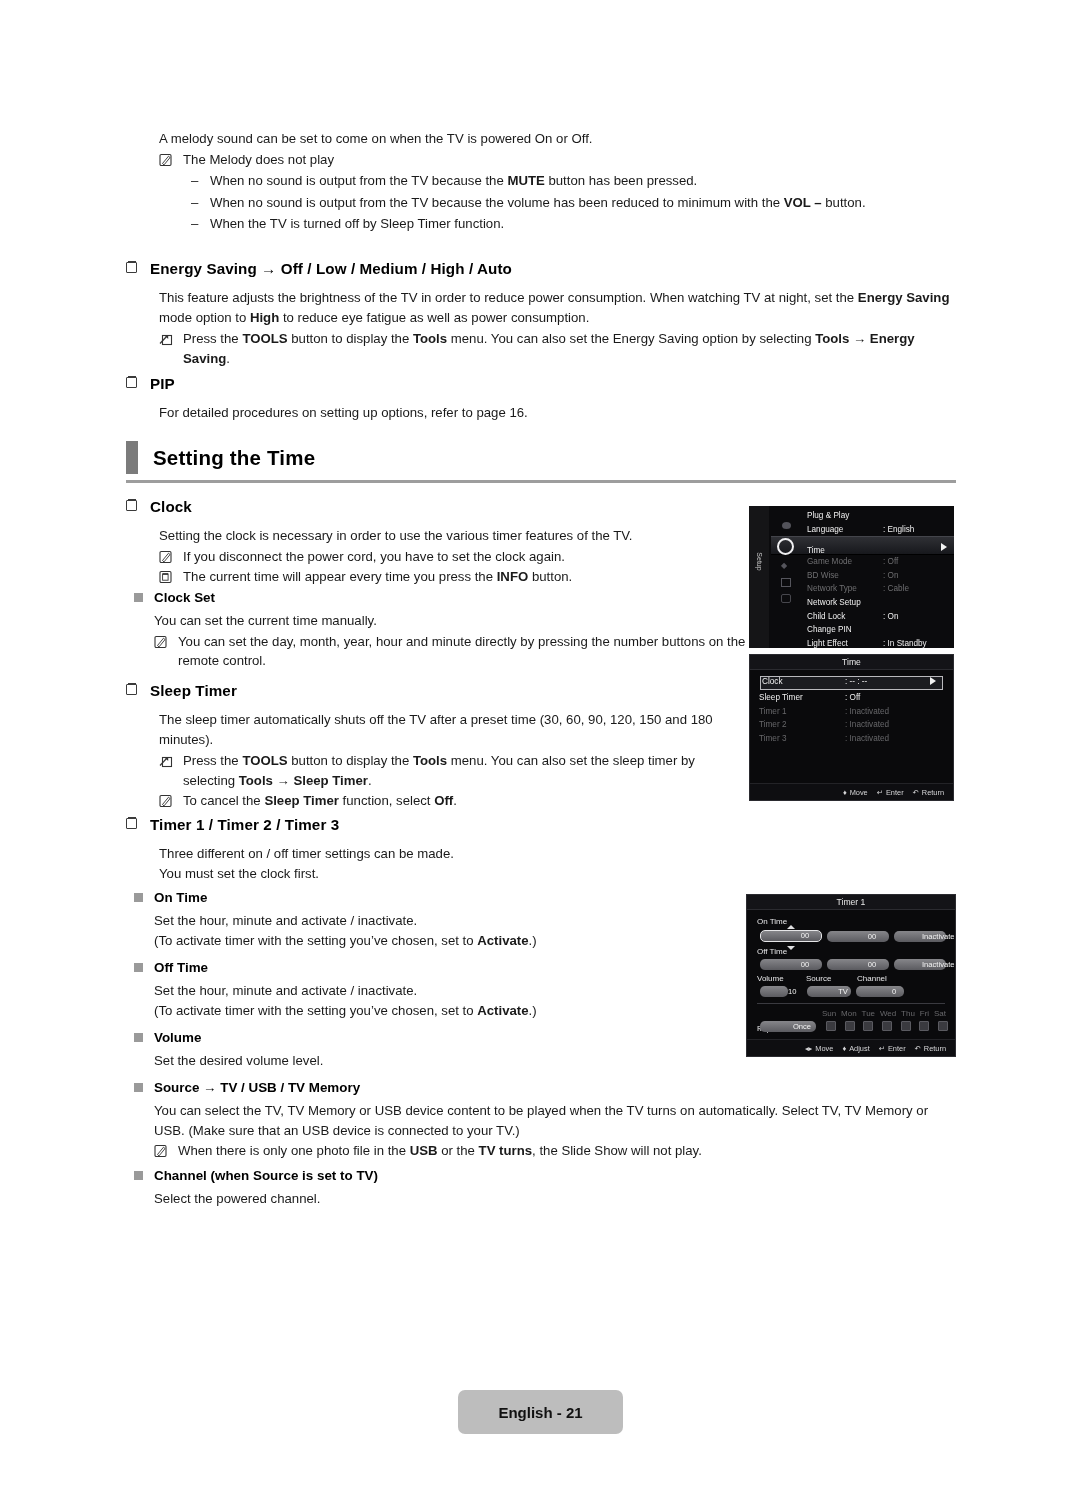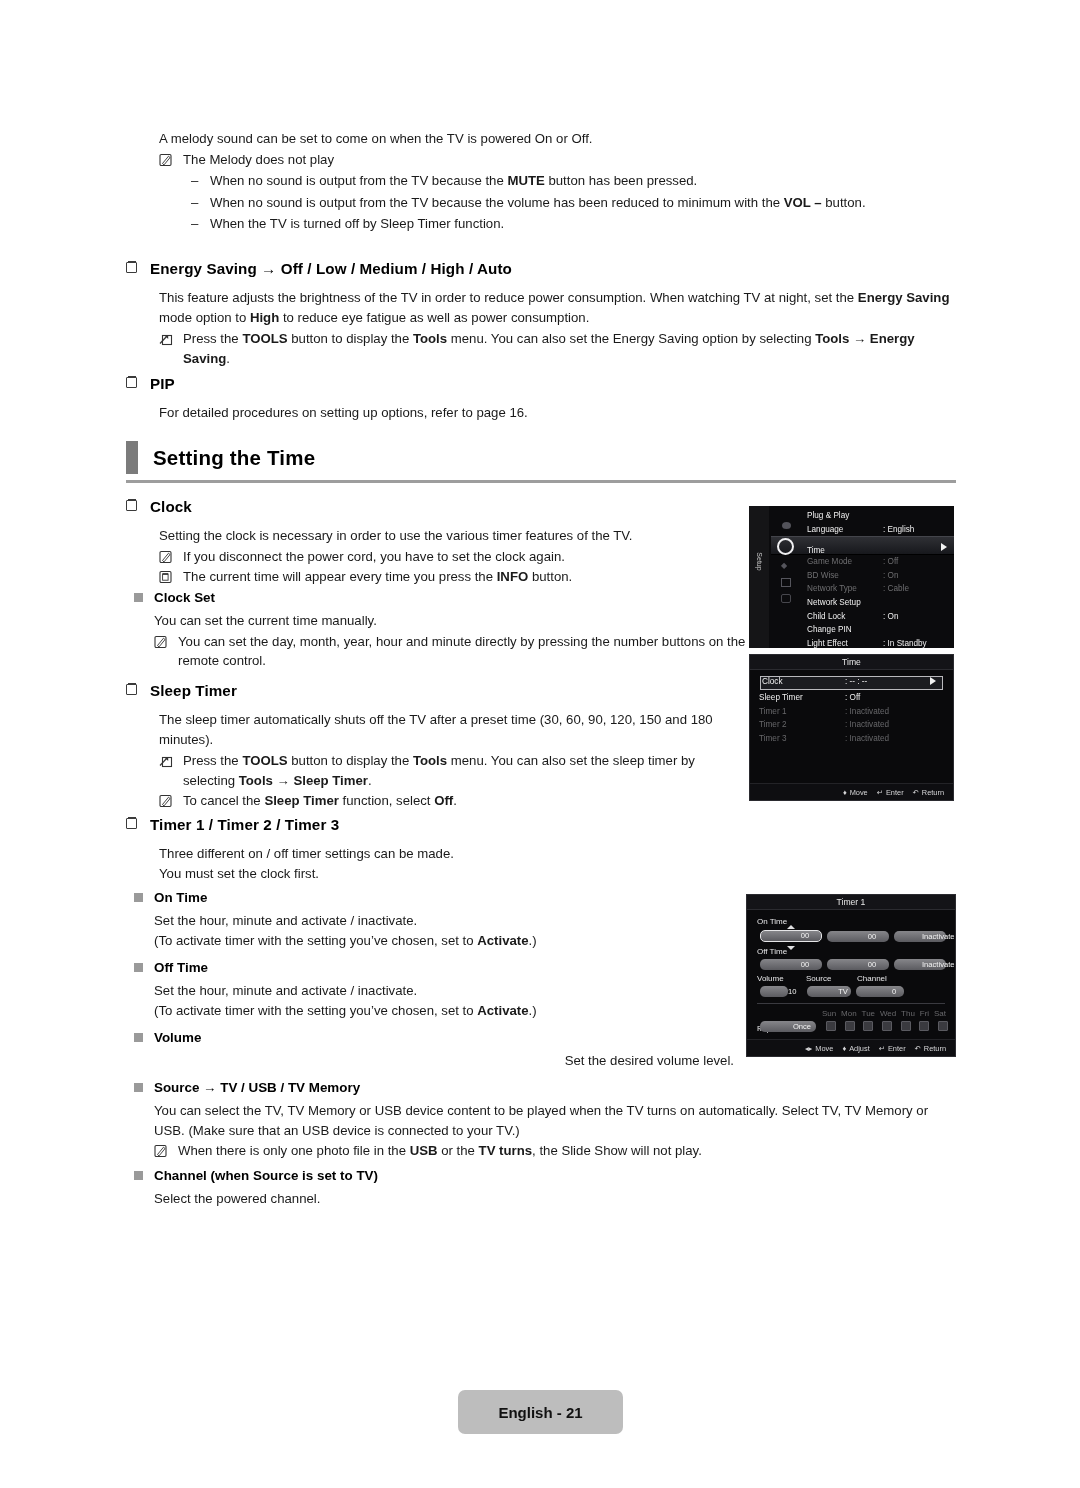--- a/index.html
+++ b/index.html
@@ -354,21 +354,21 @@
       <div>Set the hour, minute and activate / inactivate.</div>
       <div>(To activate timer with the setting you’ve chosen, set to <b>Activate</b>.)</div>
     </div>
   </div>
 
   <div class="sec" style="position:absolute;left:134px;top:1030px;width:600px;">
     <div class="sub-head">
       <span class="gl-sq"></span>
       <span>Volume</span>
     </div>
-    <div class="sub-body body-txt" style="margin-top:6px;text-align:right;">
+    <div class="sub-body body-txt" style="margin-top:6px;">
       <div>Set the desired volume level.</div>
     </div>
   </div>
 
   <div class="sec" style="position:absolute;left:134px;top:1080px;width:822px;">
     <div class="sub-head">
       <span class="gl-sq"></span>
       <span>Source → TV / USB / TV Memory</span>
     </div>
     <div class="sub-body body-txt" style="margin-top:6px;">

